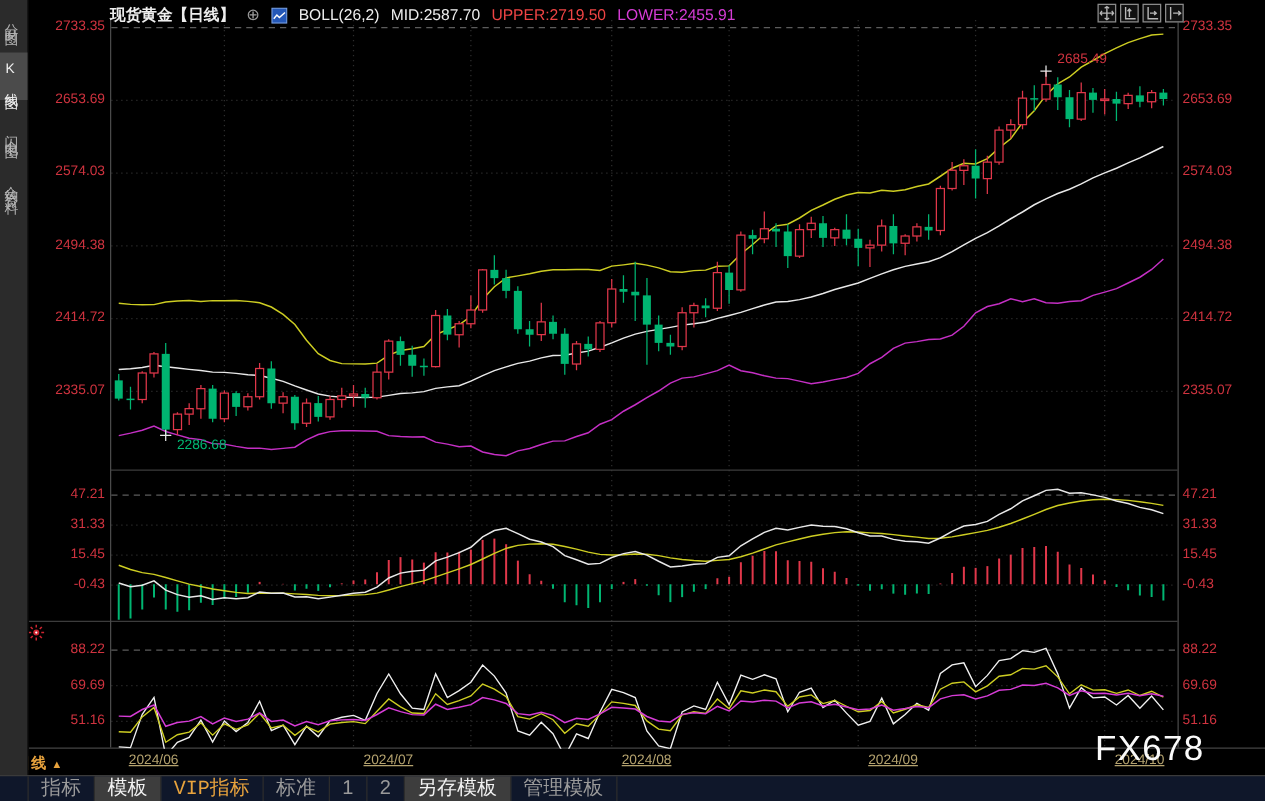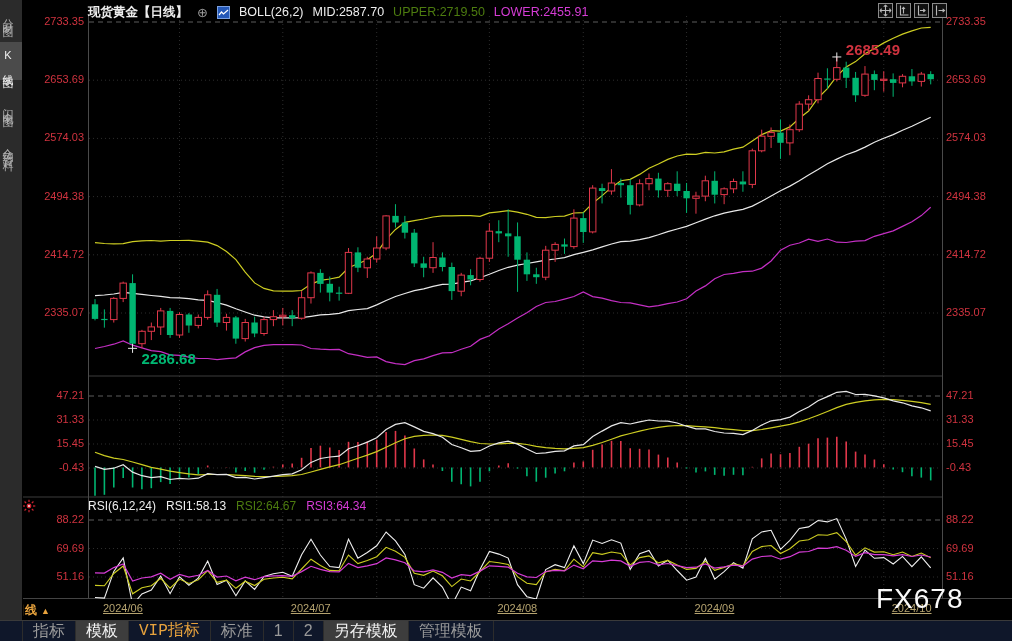--- a/index.html
+++ b/index.html
@@ -8,34 +8,34 @@
   
   .sidebar{position:absolute;left:0;top:0;width:22px;height:620px;background:#2b2b2b;
            border-right:1px solid #000;z-index:6;}
   .side-item{writing-mode:vertical-lr;text-orientation:upright;letter-spacing:4px;
              width:22px;padding:7px 0;margin-top:3px;margin-bottom:13px;text-align:center;
              font-size:11px;color:#b5b5b5;cursor:pointer;}
   .side-item.sel{background:#4b4b4b;color:#f0f0f0;}
   
   .hdr{position:absolute;left:88px;top:4px;height:16px;display:flex;align-items:center;
        gap:9px;z-index:7;font-size:12.5px;white-space:nowrap;}
-  .c-white{color:#ededed}.c-yellow{color:#4d7c0f}.c-magenta{color:#d63cd6}
+  .c-white{color:#ededed}.c-yellow{color:#ef4444}.c-magenta{color:#d63cd6}
   .c-gray{color:#9a9a9a}
   .tools{position:absolute;left:878px;top:3px;display:flex;gap:3px;z-index:7;}
   .toolbox{width:13px;height:13px;border:1px solid #8a8a8a;background:#101010;
            display:flex;align-items:center;justify-content:center;cursor:pointer;}
   
   .indrow{position:absolute;left:88px;display:flex;gap:10px;font-size:12px;z-index:5;
           white-space:nowrap;}
   
   .axlabel{position:absolute;font-size:11px;color:#d0333f;z-index:4;}
   .axlabel.l{left:30px;width:54px;text-align:right;}
   .axlabel.r{left:946px;width:60px;text-align:left;}
   .mlabel{position:absolute;top:602px;font-size:11px;color:#b5a36f;z-index:4;text-decoration:underline;}
-  .ann{position:absolute;font-size:15px;font-weight:bold;z-index:5;}
+  .ann{position:absolute;font-size:11px;font-weight:normal;z-index:5;}
   
   .period{position:absolute;left:13px;top:602px;font-size:12px;font-weight:bold;
           color:#e8a33d;z-index:5;cursor:pointer;}
   .period .arr{font-size:9px;margin-left:4px;}
   
   .wm{position:absolute;left:876px;top:583px;font-size:28px;color:#fafafa;
       letter-spacing:1px;z-index:6;}
   
   .tbar{position:absolute;left:0;top:620px;width:1012px;height:21px;background:#0f172a;
         border-top:1px solid #3a3a3a;display:flex;align-items:stretch;z-index:8;font-size:16px;}
@@ -466,26 +466,20 @@
         </svg>
       </div>
       <div class="toolbox">
         <svg width="13" height="13">
           <path d="M3.5 1.5v10M5.5 6.5h6M9.6 4.8l1.9 1.7-1.9 1.7" stroke="#b8b8b8" stroke-width="1.1" fill="none"></path>
         </svg>
       </div>
     </div>
 
 
-  <div class="indrow" style="top:499px">
-    <span class="c-white">RSI(6,12,24)</span>
-    <span class="c-white">RSI1:58.13</span>
-    <span class="c-yellow">RSI2:64.67</span>
-    <span class="c-magenta">RSI3:64.34</span>
-  </div>
 
   <div class="period">
     <span>日线</span><span class="arr">▲</span>
   </div>
 
   <div class="wm">FX678</div>
 
   <div class="tbar" id="tbar">
       <div class="titem">指标</div>
       <div class="titem sel">模板</div>

